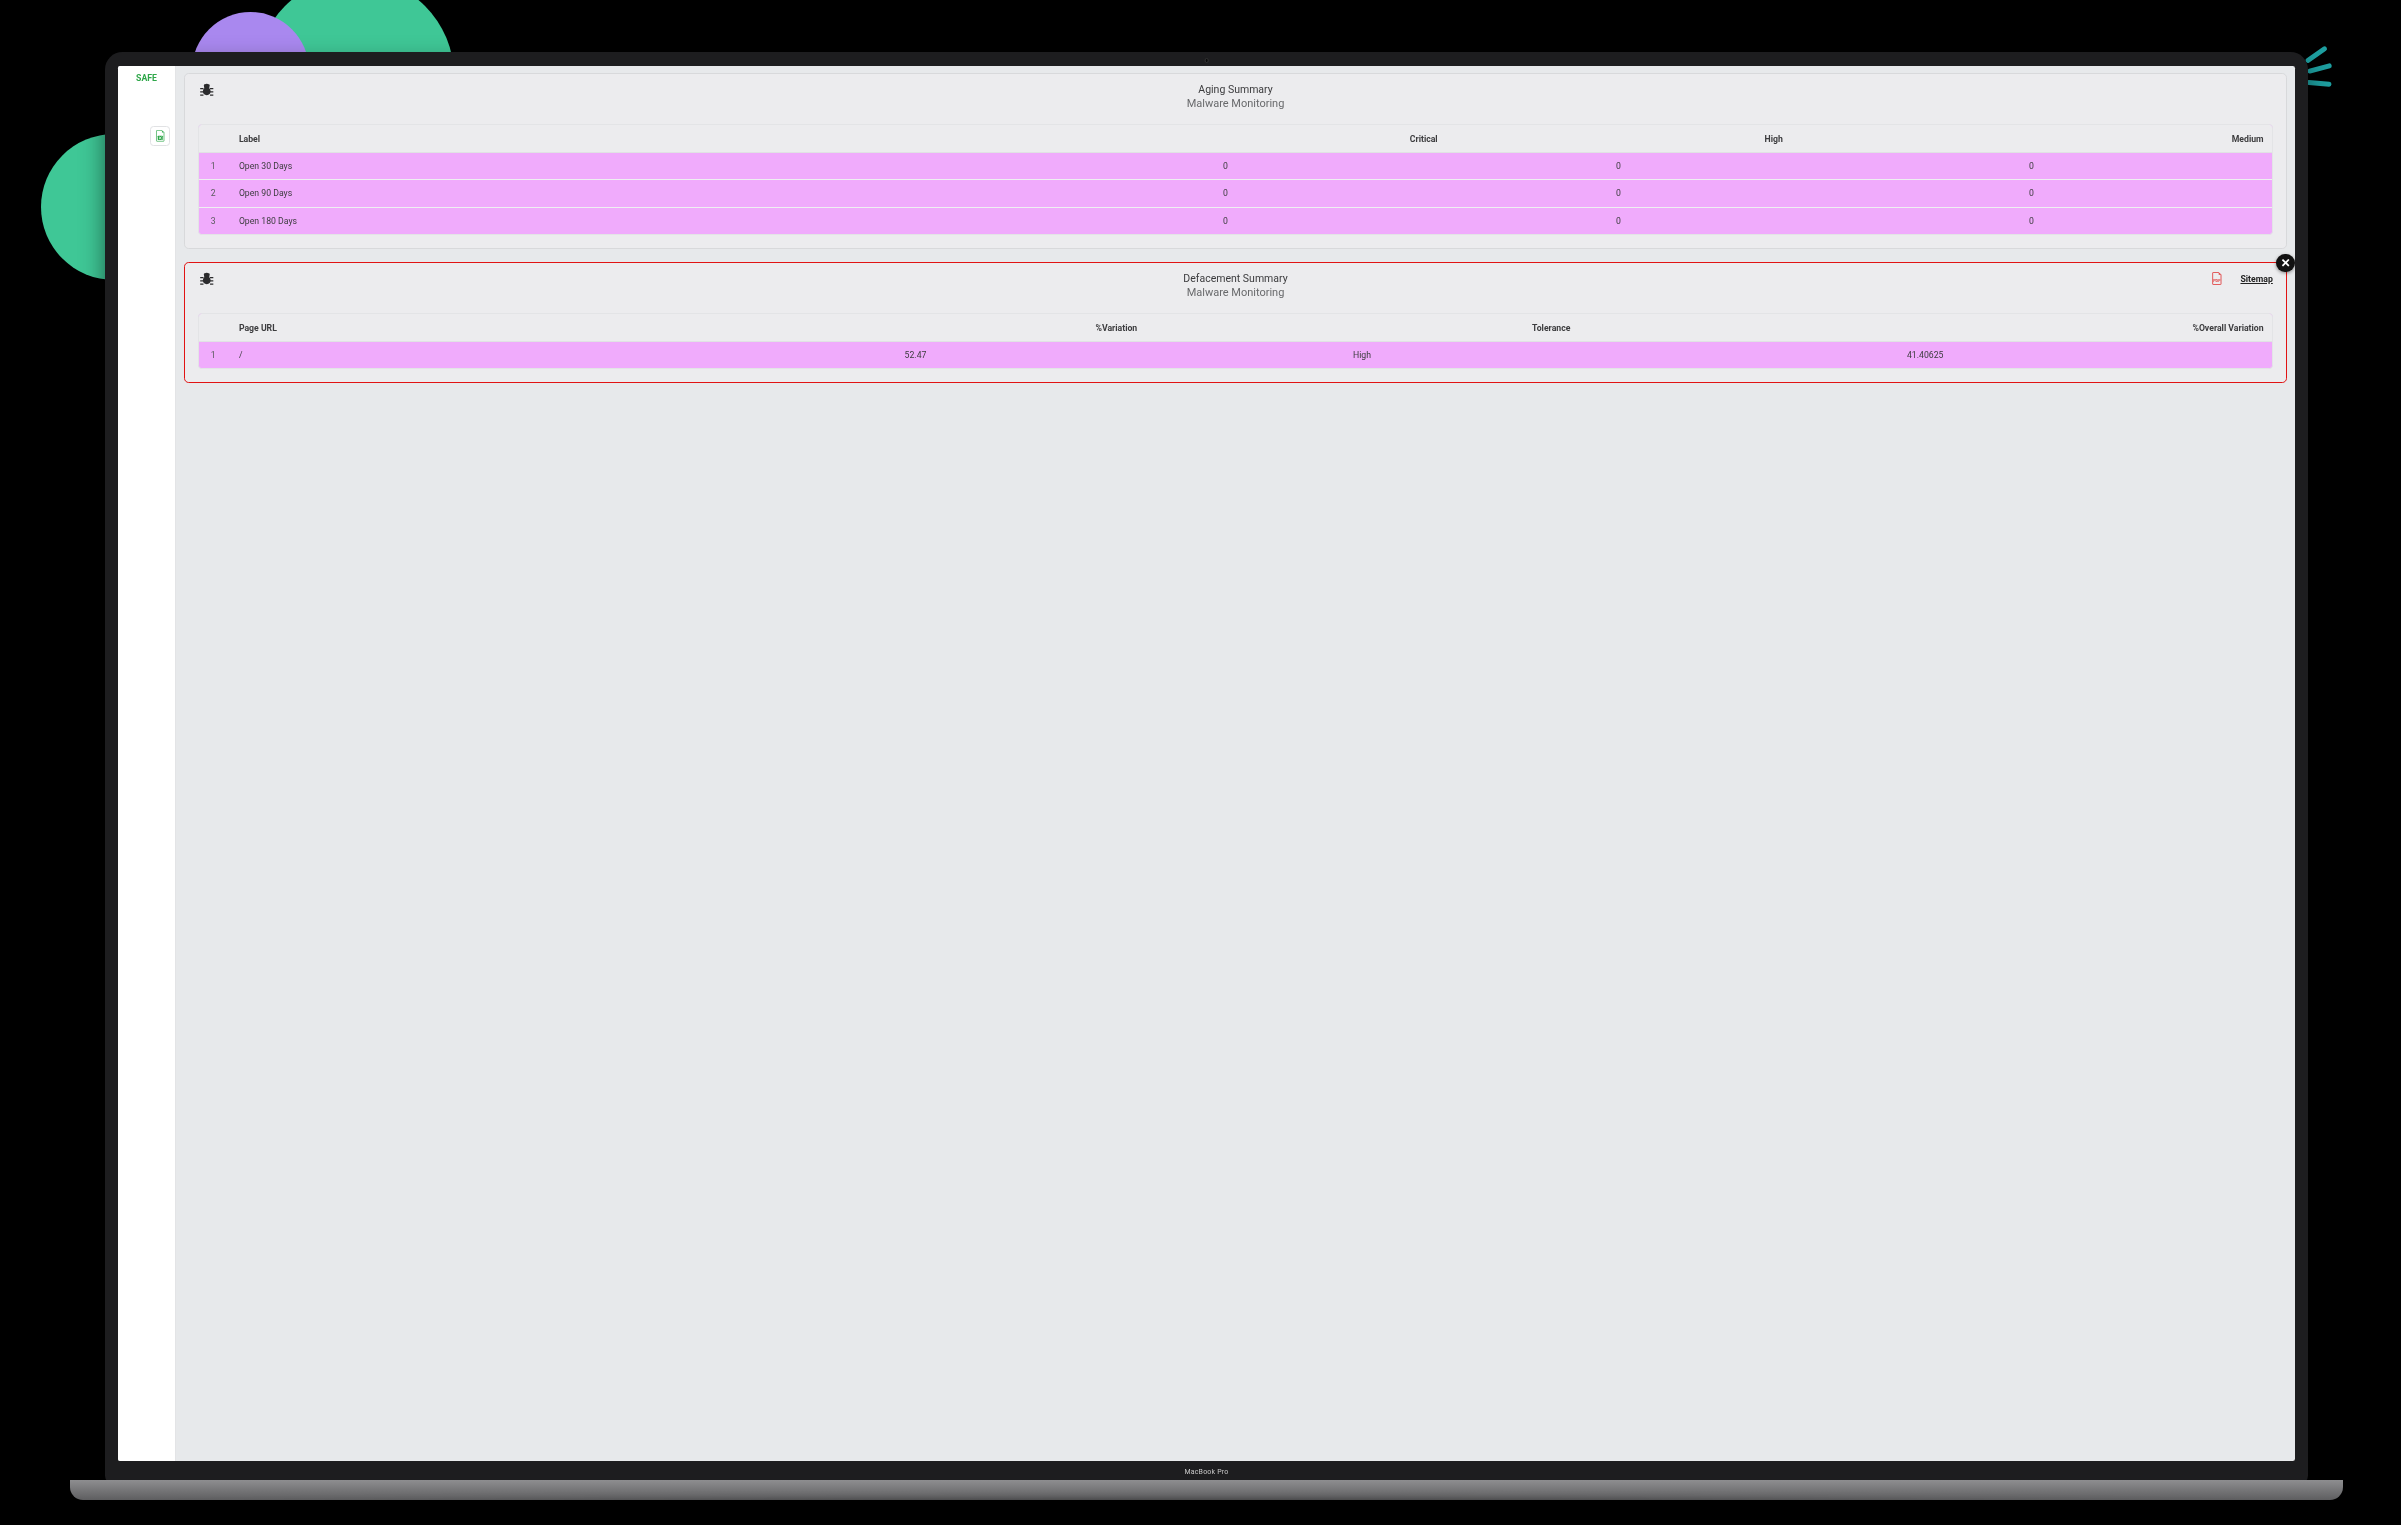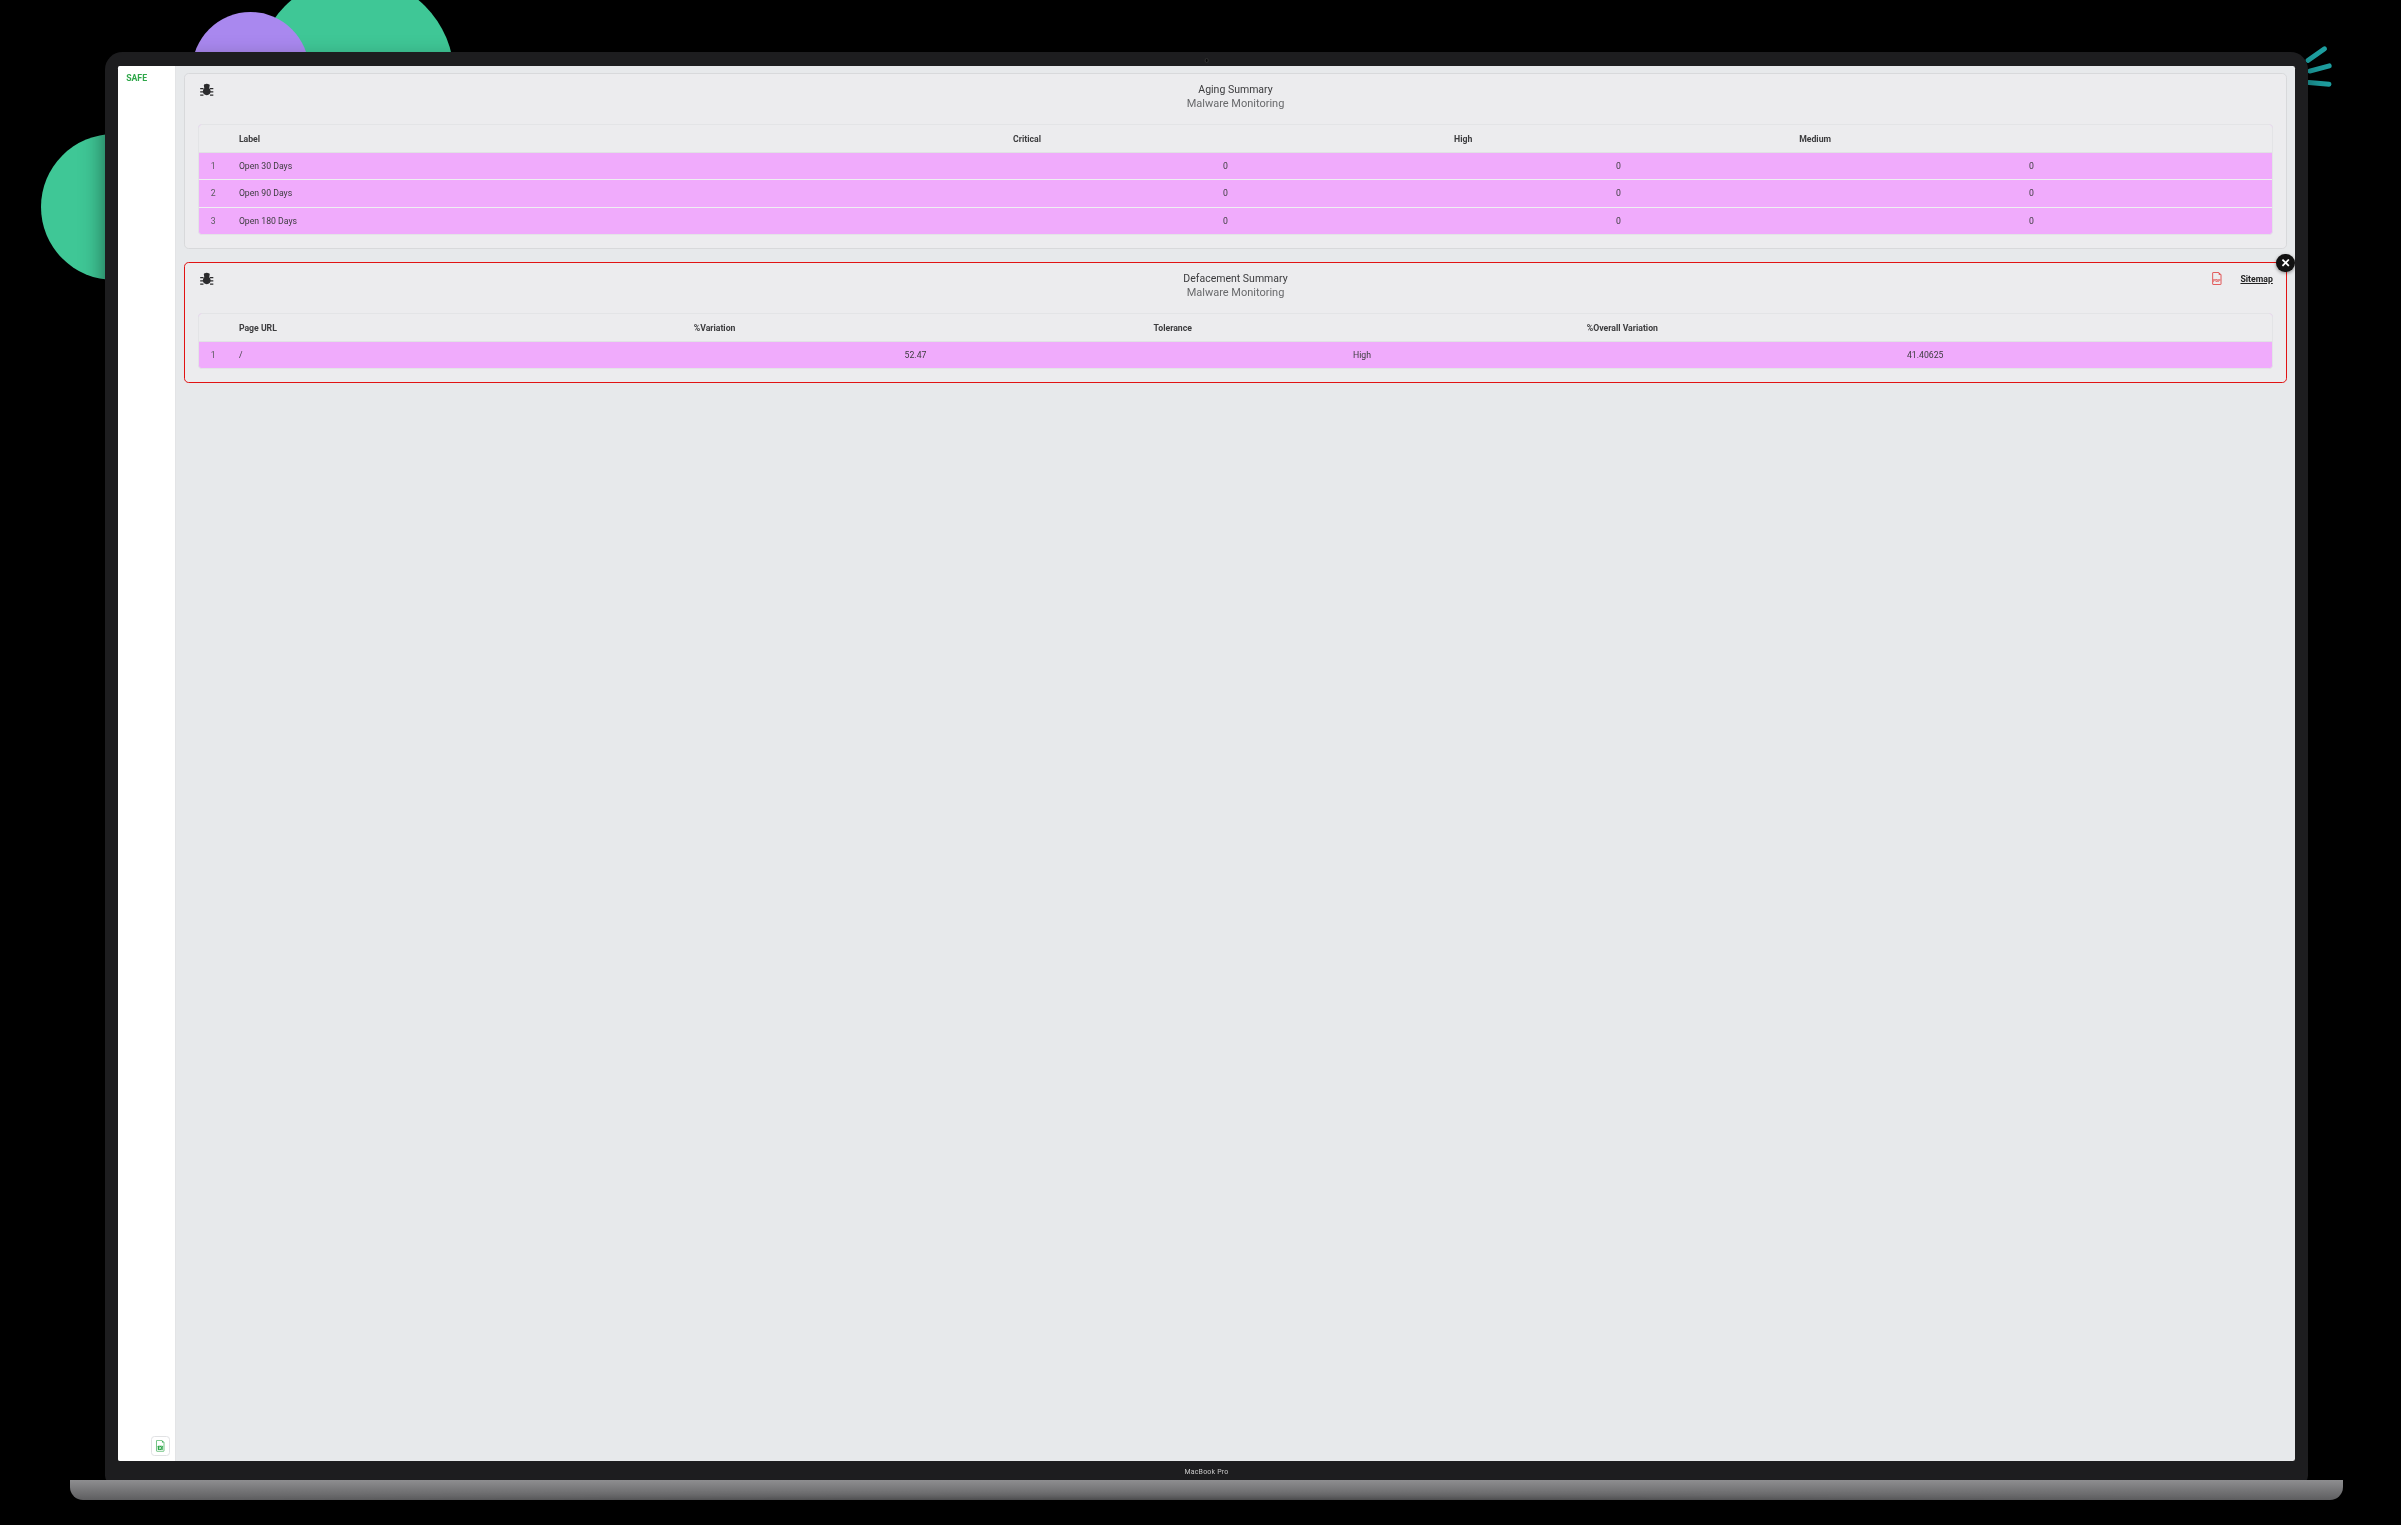--- a/index.html
+++ b/index.html
@@ -56,21 +56,21 @@
   }
   .shadow-bar{
     position:absolute; left:-23px; right:-23px; bottom:-35px; height:23px;
     background: radial-gradient(ellipse at center, rgba(0,0,0,.55), transparent 70%);
     filter: blur(3.5px);
   }
 
   
   .left-rail {
     width: 58px; background:#fff; border-right:0.6px solid #e3e4e6;
-    display:flex; align-items:flex-start; padding:4.7px;
+    display:flex; flex-direction:column; align-items:center; padding:4.7px;
   }
   .safe-badge{ color:#2fa74a; font-weight:700; font-size:8.7px; padding:2.3px 3.5px;}
   .excel-btn{
     margin-top:41px; align-self:flex-end;
     width:20px; height:20px; background:#fff; border:0.6px solid #e1e2e4; border-radius:3.5px;
     display:flex; align-items:center; justify-content:center; cursor:pointer;
   }
   .excel-icon{ width:10.5px; height:11.7px; }
 
   .content { flex:1; padding:2.3px 8.2px 10.5px 8.2px; overflow:auto; }
@@ -86,21 +86,21 @@
     position:absolute; left:13px; top:8.2px; width:17.5px; height:17.5px;
   }
   .card-title{ font-weight:400; font-size:10.5px; color:#3b3b3d;}
   .card-sub{ font-size:11px; color:#696a6c; margin-top:1.2px;}
   .card-actions{ position:absolute; right:13px; top:9.3px; display:flex; align-items:center; gap:5.8px;}
   .pdf-icon{ color:#e03a3a; width:11.7px; height:13px;}
   .sitemap-link{ font-weight:700; text-decoration:underline; color:#222; font-size:8.7px;margin-left:12px;}
 
   .tbl-wrap{ margin:10.5px 13px 0 13px; background:#f0abfc; border:0.6px solid #e3e4e6; border-radius:3.5px; overflow:hidden;}
   table{ width:100%; border-collapse:collapse; font-size:8.7px; color:#3c3c3e;}
-  thead th{ background:#ececee; font-weight:700; padding:8.2px 8.2px; text-align:left; border-bottom:0.6px solid #e1e2e4;}
+  thead th{ background:#ececee; font-weight:700; padding:8.2px 8.2px; text-align:right; border-bottom:0.6px solid #e1e2e4;}
   thead th.lh{ text-align:left; padding-left:11.7px;}
   tbody td{ padding:8.2px 8.2px; text-align:center; border-top:0.6px solid #eef0f1;}
   tbody td.lh{ text-align:left; padding-left:11.7px;}
   tbody td.idx{ width:28px; color:#5a5b5d;}
   thead th.idx{ width:28px;}
 
   .highlight{ border:1.7px solid #e11313; border-radius:4.7px; position:relative;}
   .close-badge{
     position:absolute; top:-9.3px; right:-9.3px; width:18.7px; height:18.7px; border-radius:50%;
     background:#111; color:#fff; display:flex; align-items:center; justify-content:center;

